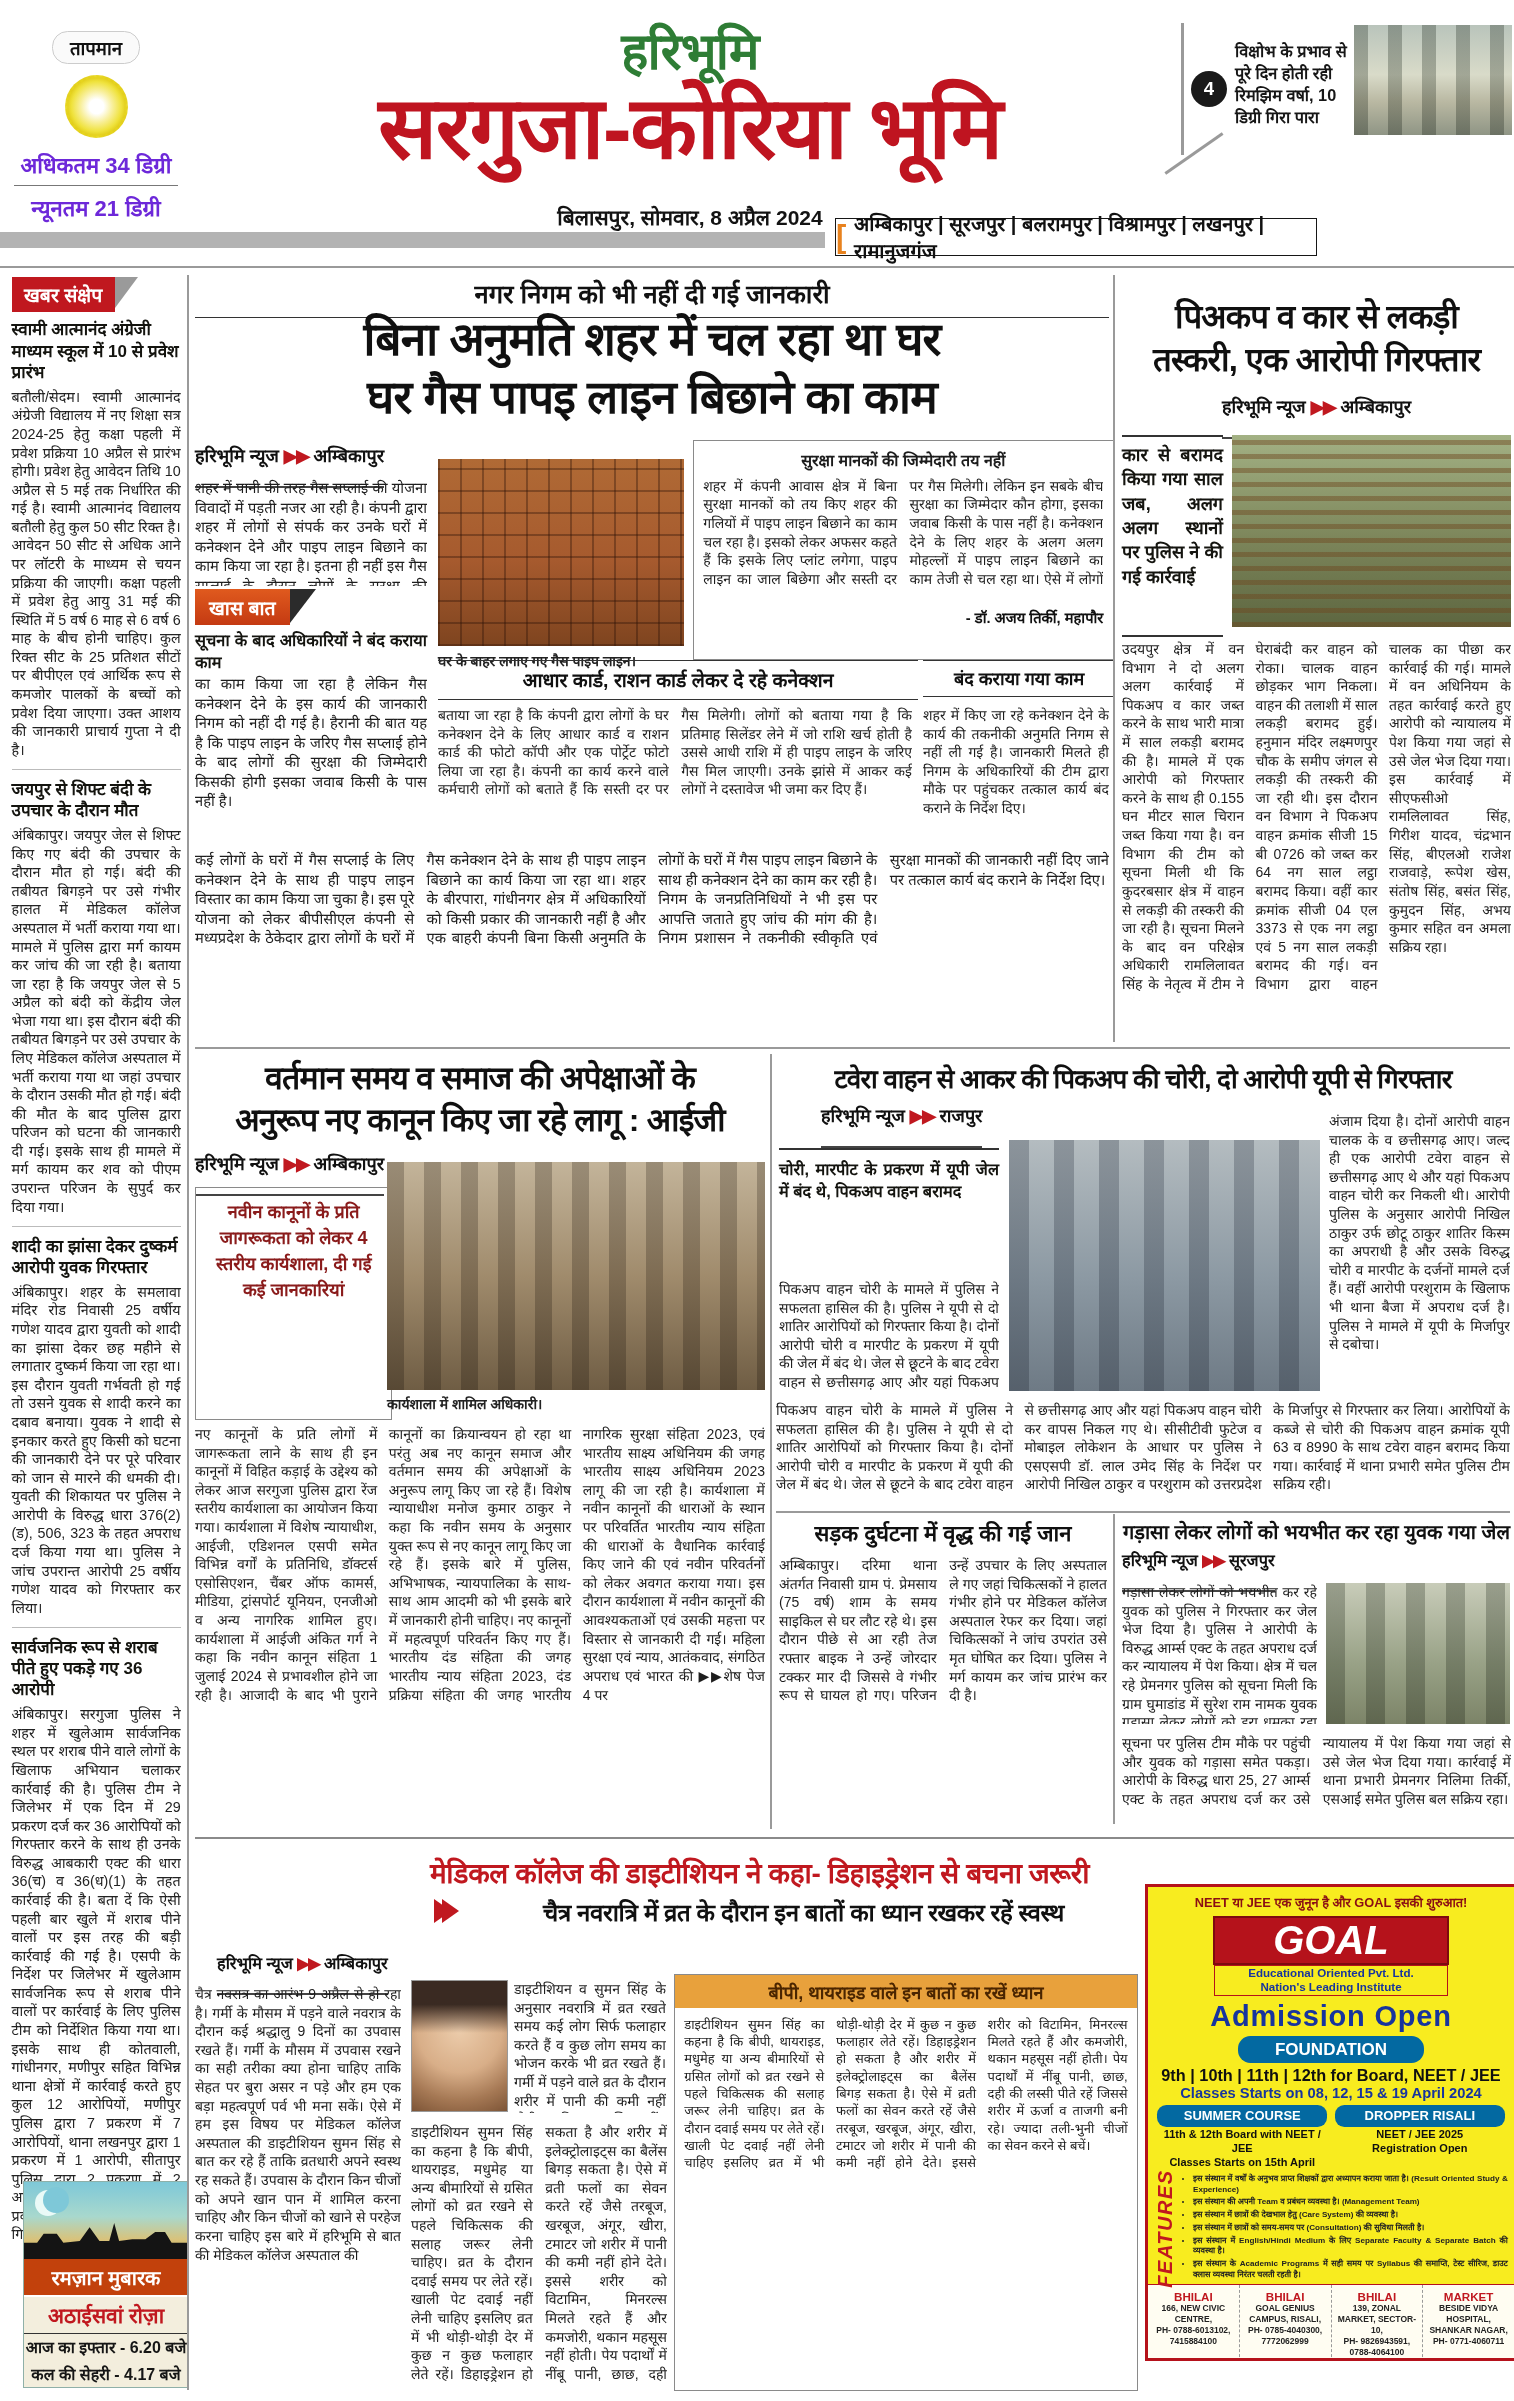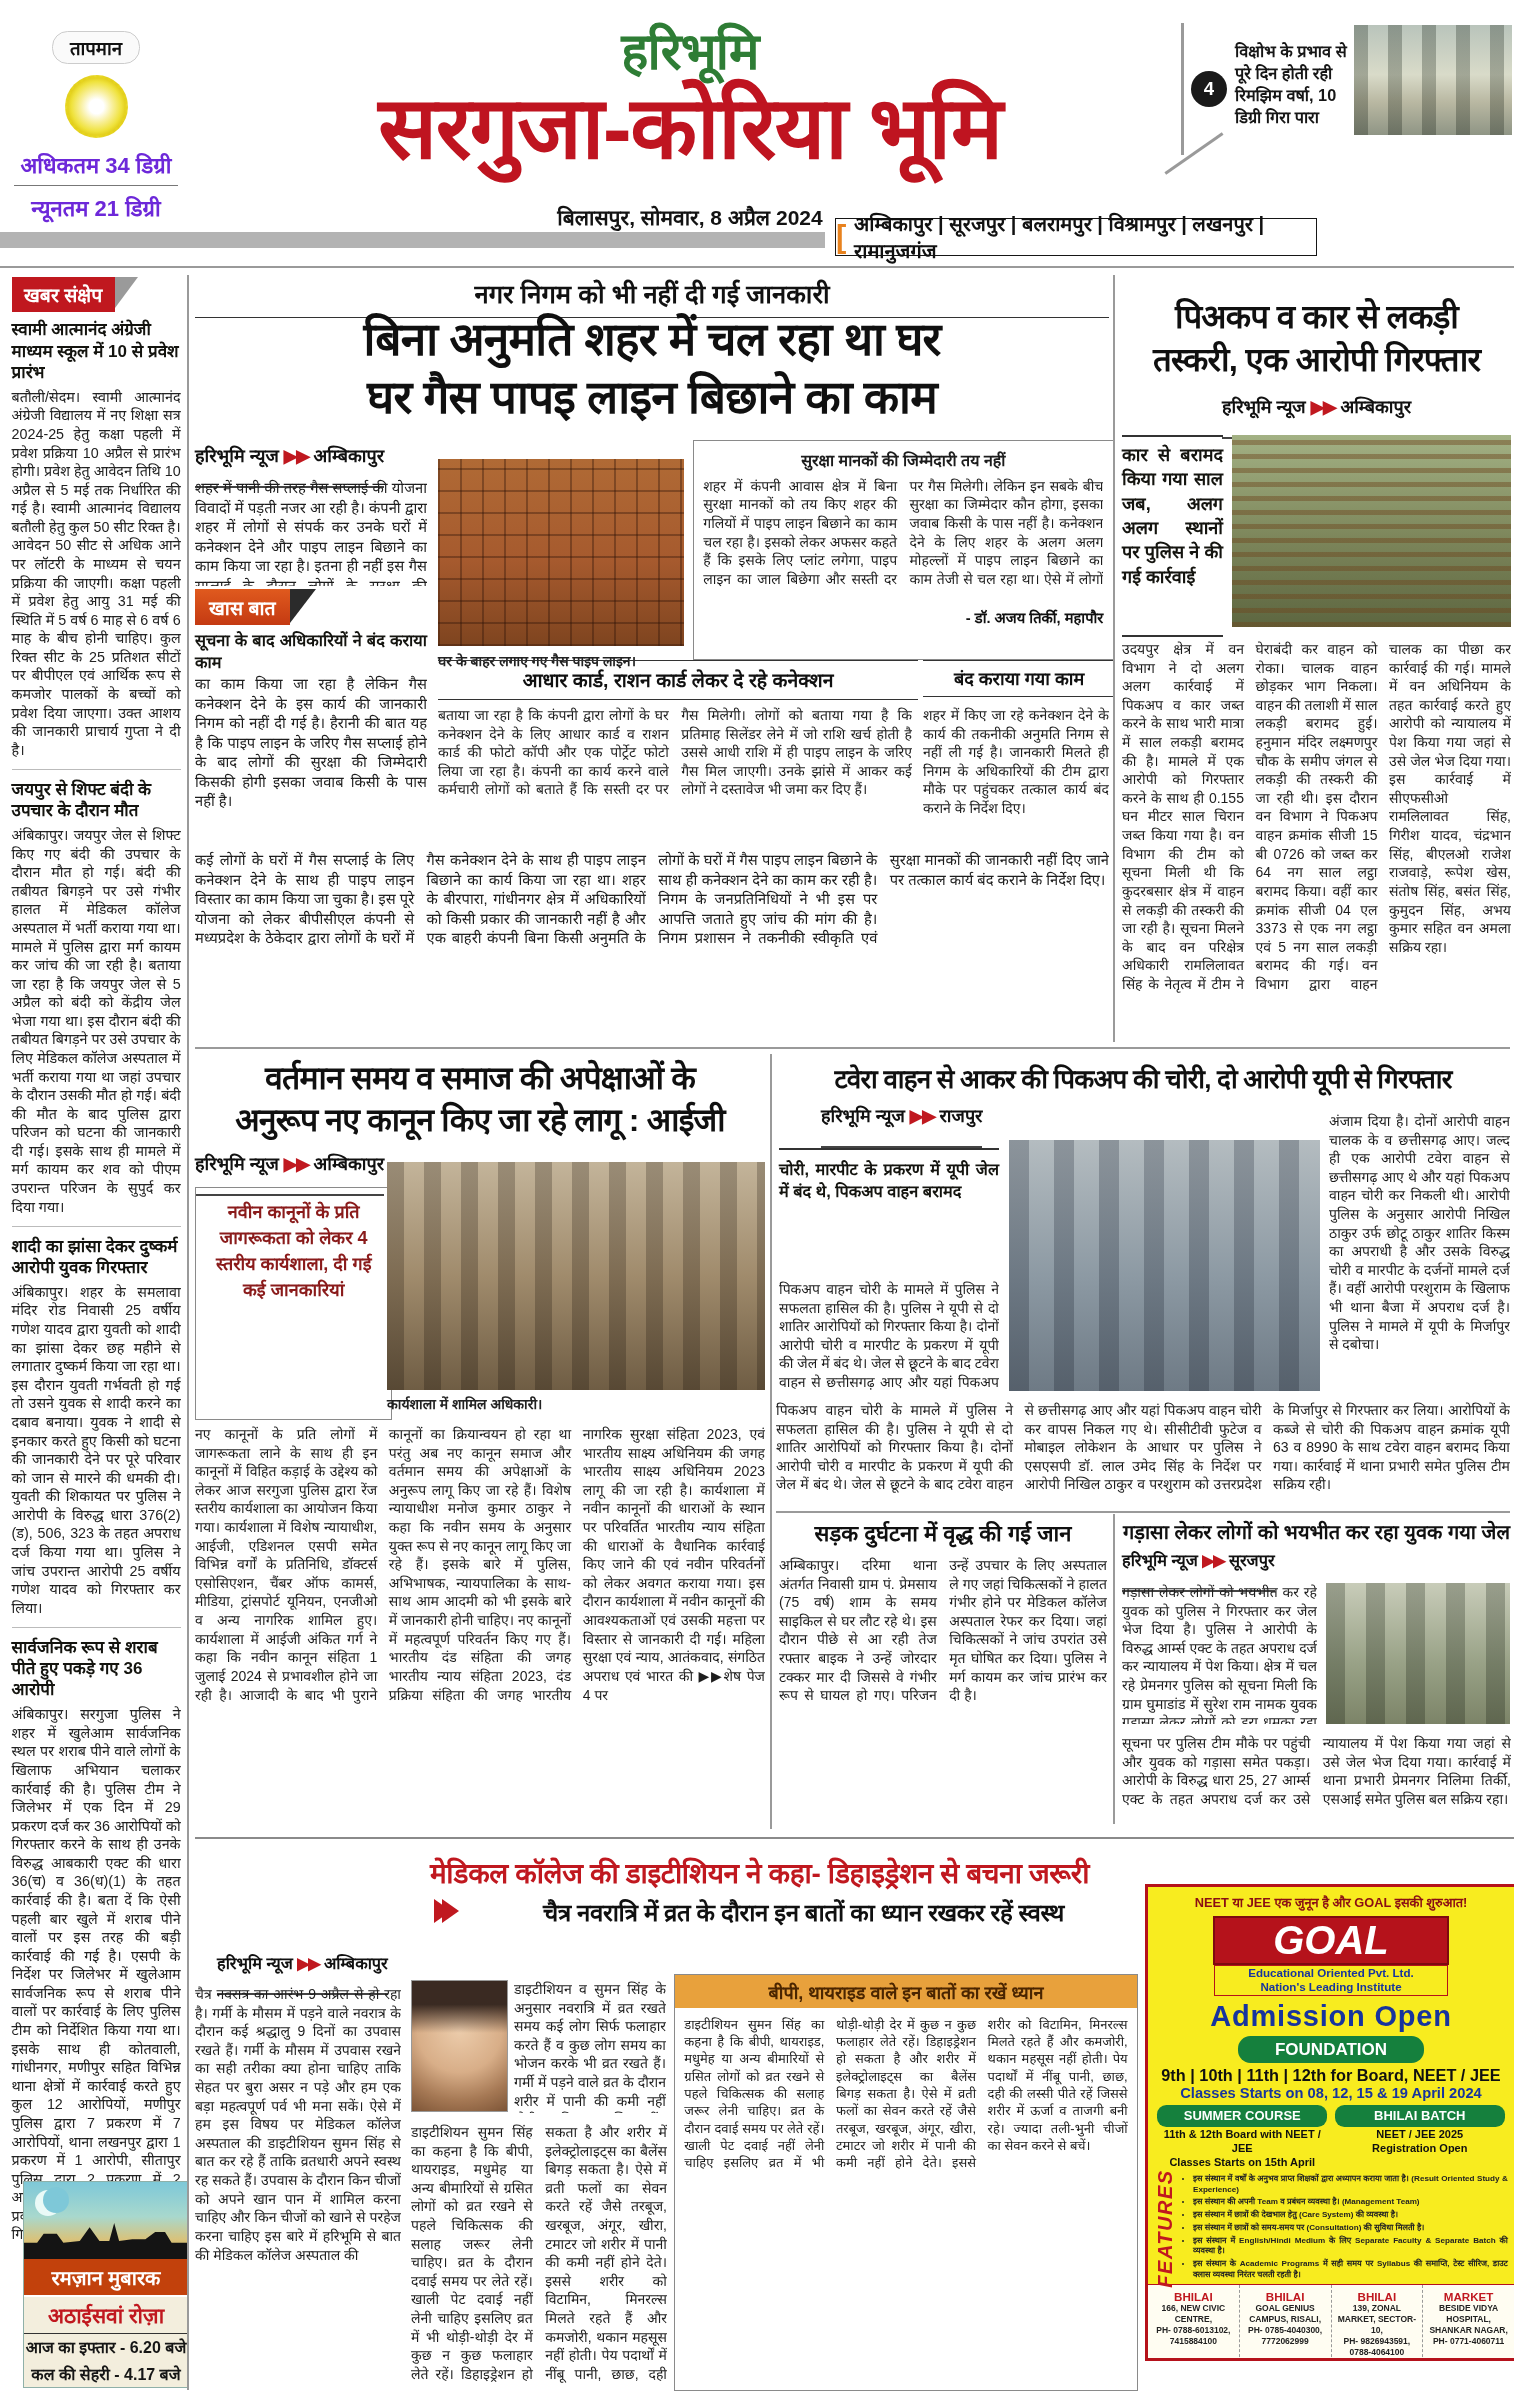--- a/index.html
+++ b/index.html
@@ -67,21 +67,21 @@
   .flag{width:0;height:0;border-left:17px solid #c0181f;border-top:12.4px solid transparent;border-bottom:12.4px solid transparent;display:inline-block;}
   
   .hbox-head{background:#e8a13c;color:#4a2500;font-size:18px;font-weight:900;text-align:center;padding:4.6px 3.1px;}
   
   .goal{border:3.1px solid #b5121b;background:#f8ec1f;overflow:hidden;}
   .goal .tag{color:#8a0e14;font-size:12.8px;font-weight:800;text-align:center;padding-top:6.2px;}
   .goal-logo{background:#b5121b;color:#fff;font-weight:900;font-style:italic;font-size:40px;
              width:232px;margin:4.6px auto 0 auto;text-align:center;border:2.3px solid #7e0a0f;line-height:1.05;padding:1.5px 0;}
   .goal-sub{width:232px;margin:0 auto;border:1.5px solid #b5121b;text-align:center;font-size:11.6px;font-weight:800;color:#17349e;line-height:1.25;background:#f8ec1f;}
   .adm{color:#17349e;font-size:29px;font-weight:900;text-align:center;letter-spacing:0.8px;}
-  .pill{background:#15803d;color:#fff;font-weight:900;text-align:center;border-radius:12.4px;}
+  .pill{background:#0369a1;color:#fff;font-weight:900;text-align:center;border-radius:12.4px;}
   .goal-line1{font-size:16.3px;font-weight:900;color:#101010;text-align:center;}
   .goal-line2{font-size:14.7px;font-weight:900;color:#17349e;text-align:center;}
   .goal-colhead{font-size:13px;padding:3.1px 0;border-radius:9.3px;}
   .goal-colsub{font-size:11px;font-weight:800;color:#101010;text-align:center;line-height:1.3;}
   .features-v{color:#c0181f;font-weight:900;font-style:italic;font-size:20px;transform:rotate(-90deg);transform-origin:center;letter-spacing:1.5px;}
   .feat li{font-size:8.1px;font-weight:700;color:#222;margin-bottom:2.3px;line-height:1.3;text-align:justify;}
   .addr{background:#fffdf2;border-top:1.5px solid #b5121b;display:flex;}
   .addr .a{flex:1;border-right:1.2px dashed #999;padding:4.6px 3.1px;text-align:center;}
   .addr .city{color:#c0181f;font-weight:900;font-size:11.6px;}
   .addr .ln{font-size:8.5px;font-weight:800;color:#222;line-height:1.3;}
@@ -301,21 +301,21 @@
     <div class="pill" style="width:186px;margin:3.1px auto;font-size:17px;padding:3.1px 0;">FOUNDATION</div>
     <div class="goal-line1">9th | 10th | 11th | 12th for Board, NEET / JEE</div>
     <div class="goal-line2">Classes Starts on 08, 12, 15 &amp; 19 April 2024</div>
     <div style="display:flex;gap:7.7px;padding:4.6px 9.3px 0 9.3px;">
       <div style="flex:1;">
         <div class="pill goal-colhead">SUMMER COURSE</div>
         <div class="goal-colsub">11th &amp; 12th Board with NEET / JEE</div>
         <div class="goal-colsub">Classes Starts on 15th April</div>
       </div>
       <div style="flex:1;">
-        <div class="pill goal-colhead">BHILAI BATCH</div>
+        <div class="pill goal-colhead">DROPPER RISALI</div>
         <div class="goal-colsub">NEET / JEE 2025</div>
         <div class="goal-colsub">Registration Open</div>
       </div>
     </div>
     <div style="display:flex;margin-top:3.1px;">
       <div style="width:34px;display:flex;align-items:center;justify-content:center;">
         <span class="features-v">FEATURES</span>
       </div>
       <ul class="feat" style="margin:1.5px 6.2px 1.5px 0;padding-left:11px;">
         <li>इस संस्थान में वर्षों के अनुभव प्राप्त शिक्षकों द्वारा अध्यापन कराया जाता है। (Result Oriented Study &amp; Experience)</li>

